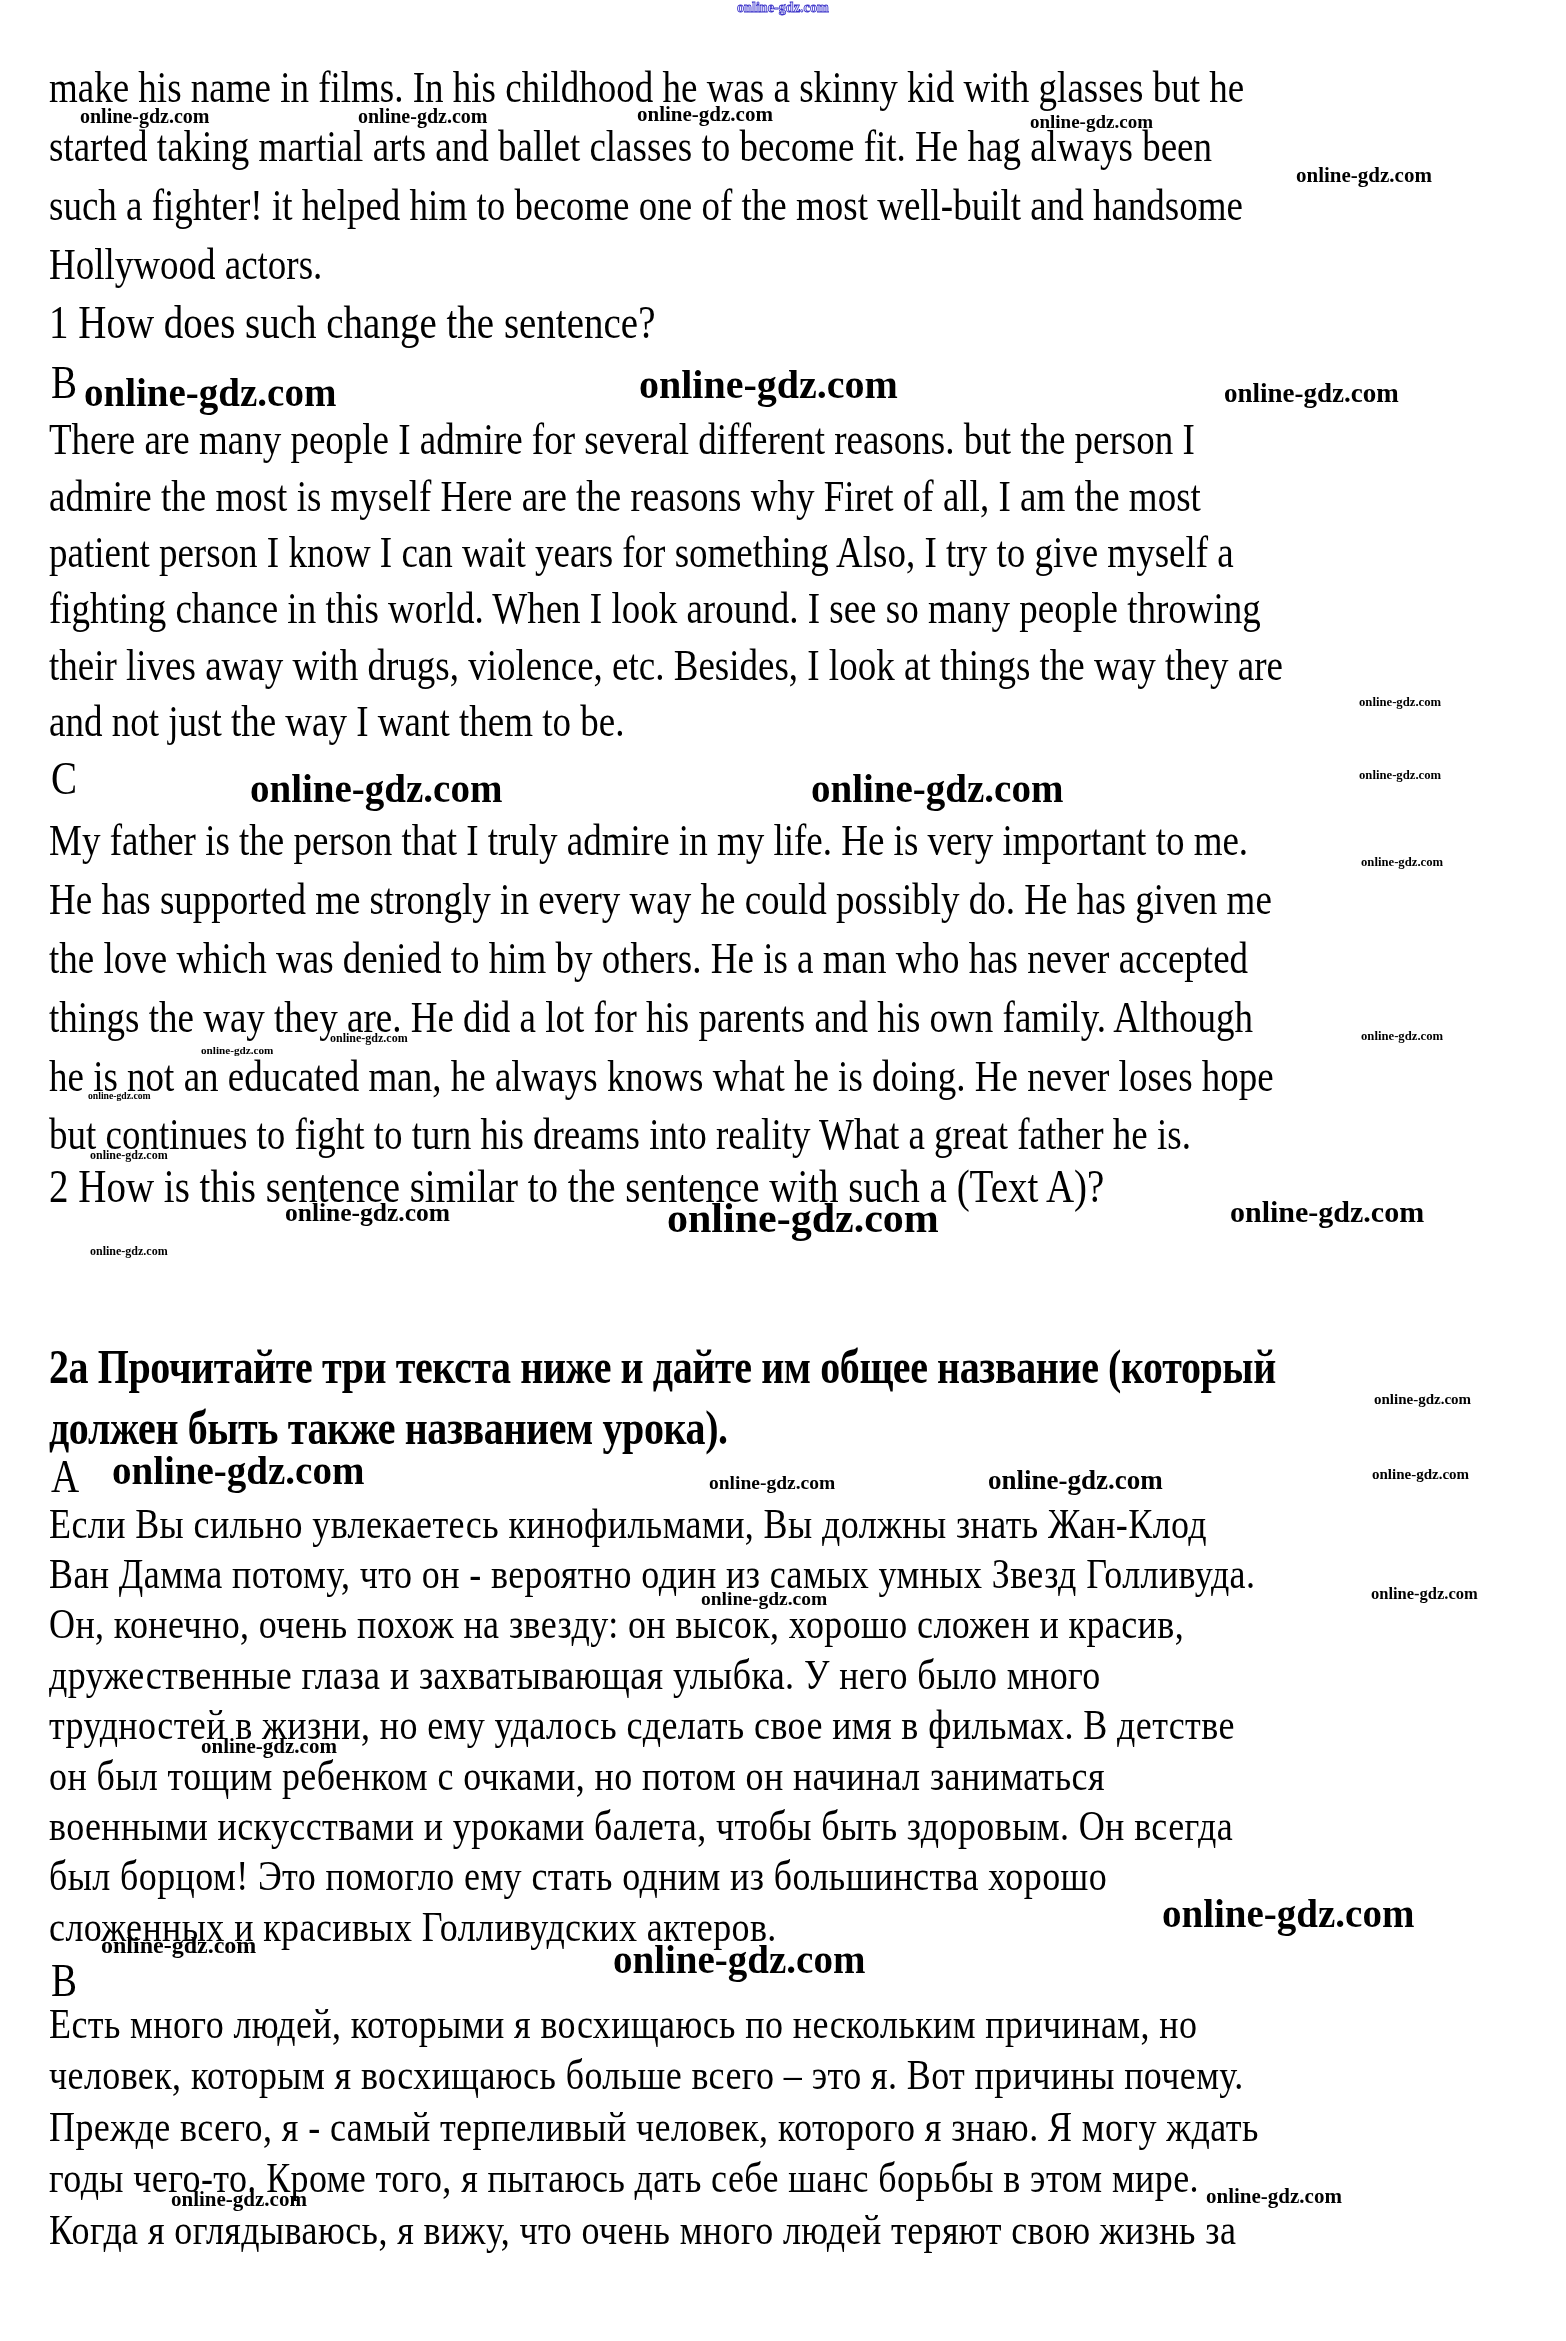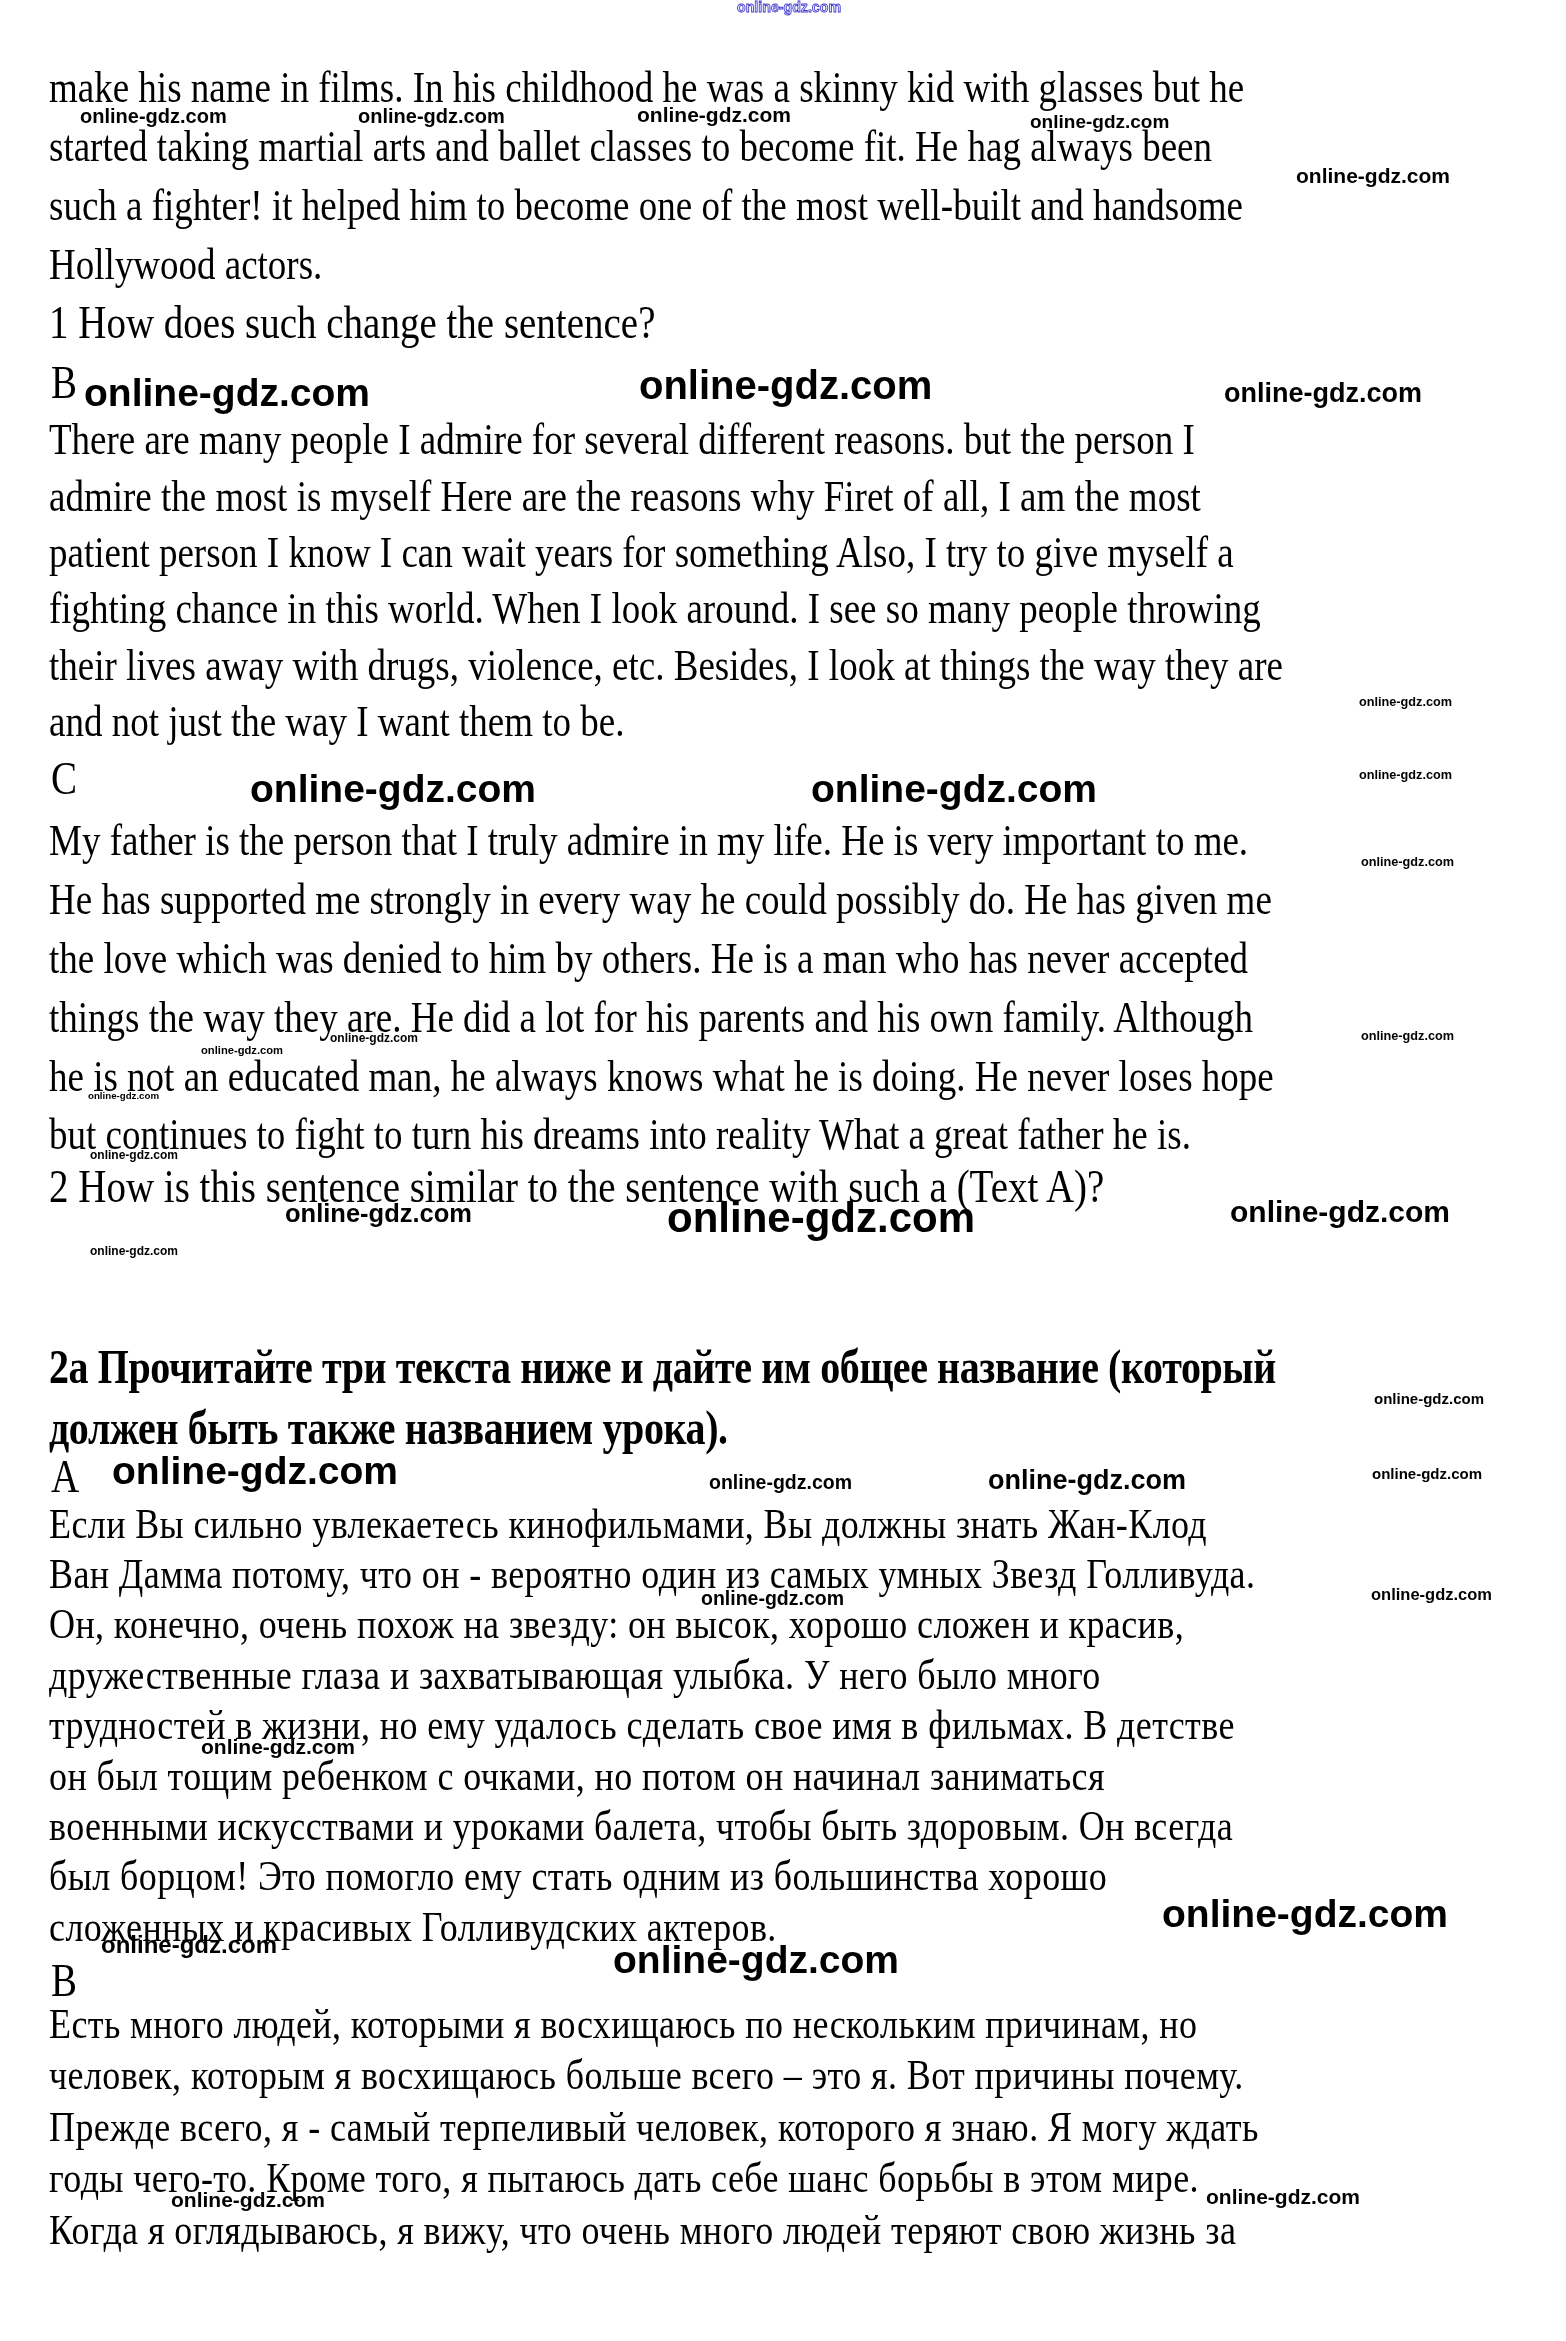--- a/index.html
+++ b/index.html
@@ -20,21 +20,21 @@
   .line{white-space:nowrap;}
   .en{font-size:37px;line-height:49px;}
   .en-q{font-size:39px;line-height:49px;}
   .para-b{line-height:47px;}
   .label{font-size:39px;line-height:45px;}
   .heading{font-size:40px;line-height:51px;font-weight:bold;letter-spacing:-0.4px;}
   .ru{font-size:36px;line-height:42px;letter-spacing:0.4px;}
   .ru-b{line-height:43px;}
   .wm{
     position:absolute;
-    font-family:Liberation Sans, sans-serif;
+    font-family:Liberation Serif, serif;
     font-weight:bold;
     color:#000;
     white-space:nowrap;
     line-height:1.1;
   }
   .wm-blue{
     color:#e8e8ff;
     -webkit-text-stroke:0.8px #3d35c9;
     font-weight:bold;
   }

